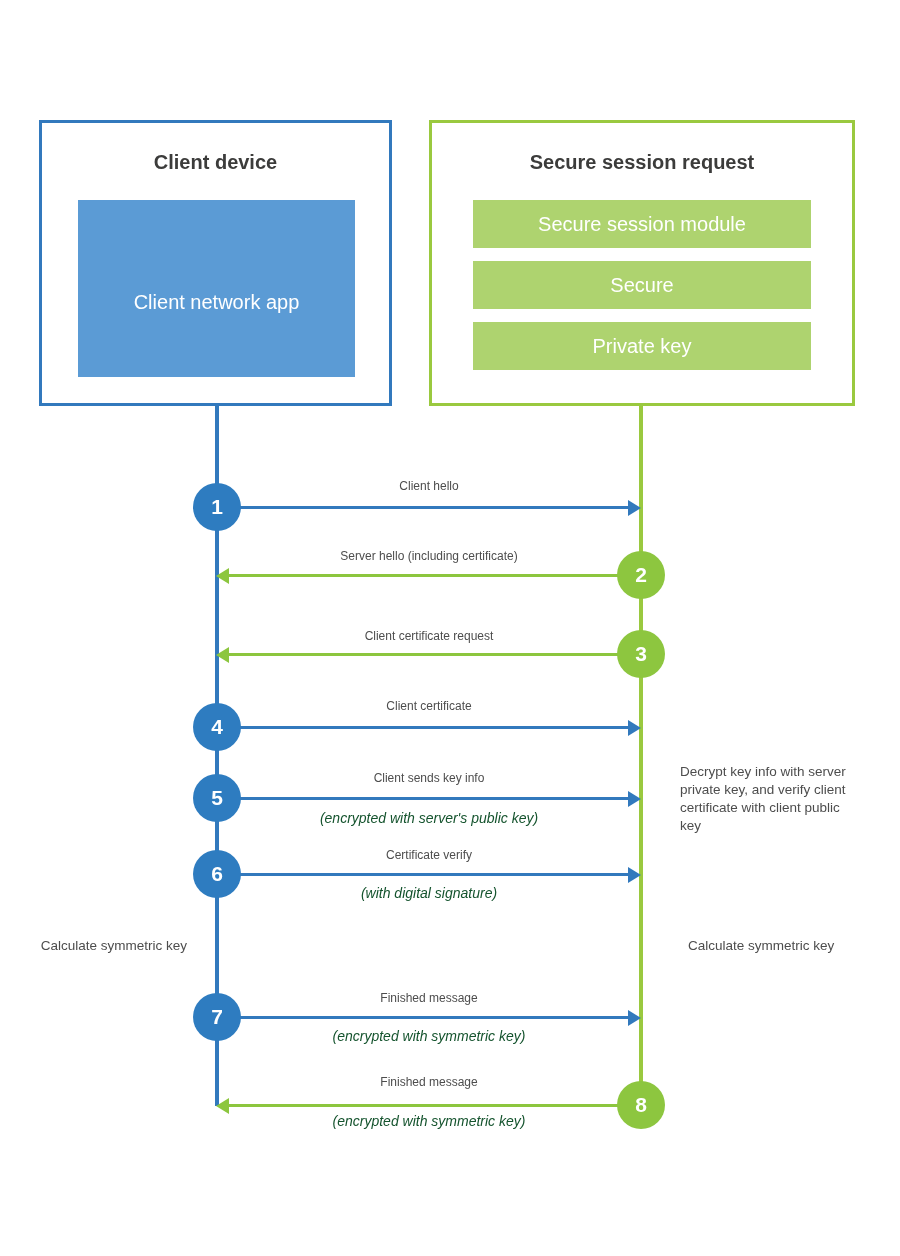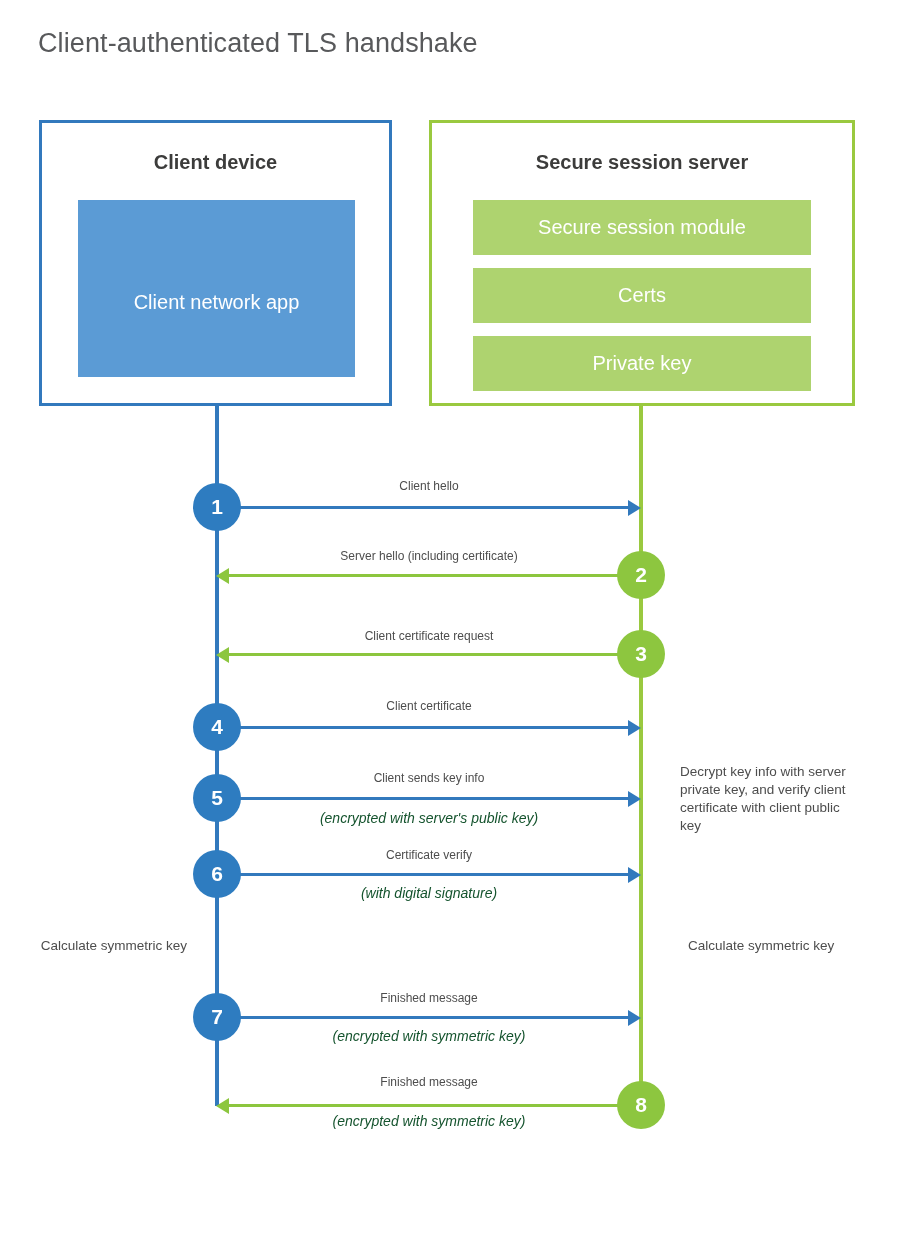--- a/index.html
+++ b/index.html
@@ -79,21 +79,21 @@
   }
   .client-app span { display: block; width: 200px; margin-top: 27px; }
 
   .server-stack {
     position: absolute;
     left: 41px;
     top: 77px;
     width: 338px;
   }
   .server-item {
-    height: 55px;
+    height: 48px;
     margin-bottom: 13px;
     background: #aed36f;
     color: #ffffff;
     font-size: 20px;
     display: flex;
     align-items: center;
     justify-content: center;
   }
 
   
@@ -178,34 +178,33 @@
   .side-note.right-note {
     text-align: left;
     margin-left: 12px;
   }
 </style>
 </head>
 <body>
 
 <div id="stage">
 
-  <div class="page-title">Client-authenticated TLS handshake</div>
 
   <div class="party-box client">
     <div class="party-title">Client device</div>
     <div class="client-app">
       <span>Client network app</span>
     </div>
   </div>
 
   <div class="party-box server">
-    <div class="party-title">Secure session server</div>
+    <div class="party-title">Secure session request</div>
     <div class="server-stack">
       <div class="server-item">Secure session module</div>
-      <div class="server-item">Certs</div>
+      <div class="server-item">Secure</div>
       <div class="server-item">Private key</div>
     </div>
   </div>
 
   <div class="lifeline client-line"></div>
   <div class="lifeline server-line"></div>
 
   <div class="msg-label" style="left:217px; top:479px; width:424px;">Client hello</div>
   <div class="msg-line blue" style="left:217px; top:506px; width:413px;"></div>
   <div class="arrow-head right-blue" style="left:628px; top:499.5px;"></div>

